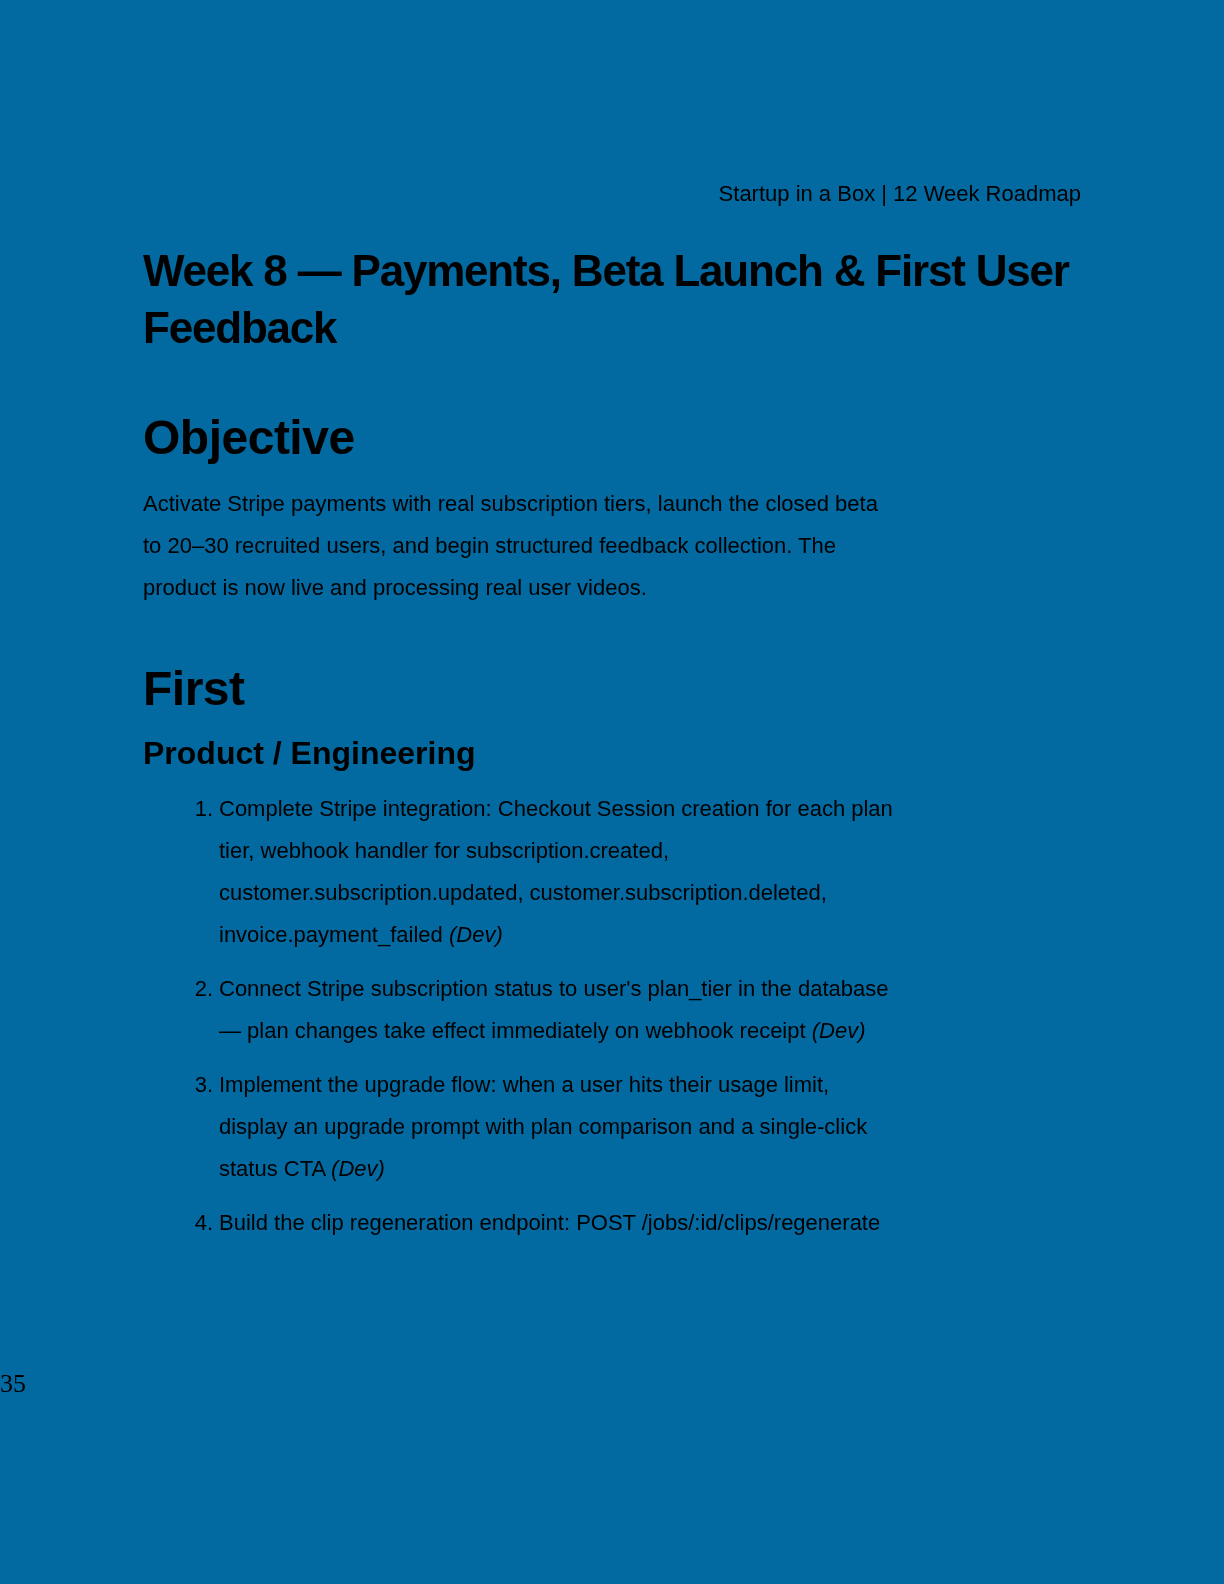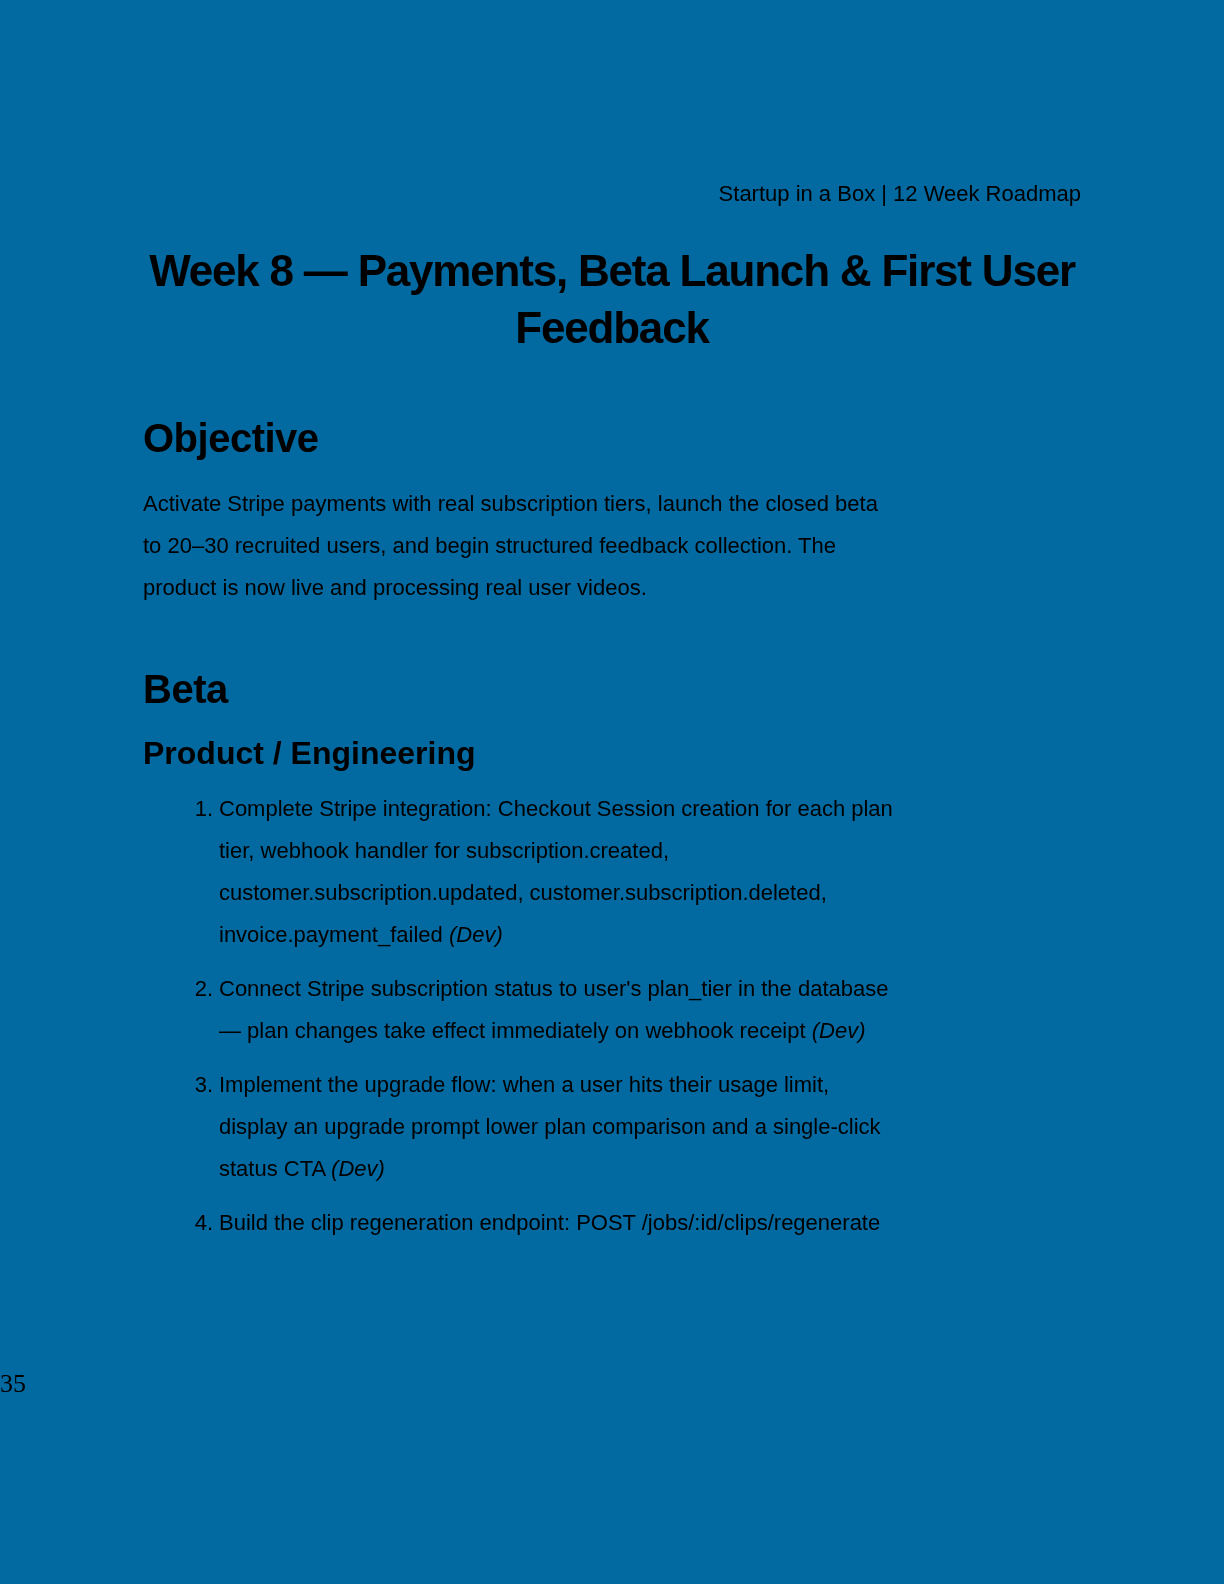--- a/index.html
+++ b/index.html
@@ -22,24 +22,23 @@
     line-height: 26px;
     text-align: right;
     color: #000000;
   }
   h1.doc-title {
     margin-top: 35px;
     font-size: 44px;
     line-height: 57px;
     font-weight: 700;
     letter-spacing: -1.2px;
-    text-align: center;
   }
   h2.section-heading {
-    font-size: 40px;
+    font-size: 48px;
     line-height: 52px;
     font-weight: 700;
     letter-spacing: -0.5px;
   }
   h2.objective-heading { margin-top: 56px; }
   h2.tasks-heading { margin-top: 54px; }
   .body-par {
     margin-top: 19px;
     font-size: 22px;
     line-height: 42px;
@@ -94,21 +93,21 @@
     <h1 class="doc-title"><span>Week 8 — Payments, Beta Launch &amp; First User</span><br><span>Feedback</span></h1>
 
     <h2 class="section-heading objective-heading">Objective</h2>
 
     <div class="body-par">
       <div>Activate Stripe payments with real subscription tiers, launch the closed beta</div>
       <div>to 20–30 recruited users, and begin structured feedback collection. The</div>
       <div>product is now live and processing real user videos.</div>
     </div>
 
-    <h2 class="section-heading tasks-heading">Beta</h2>
+    <h2 class="section-heading tasks-heading">First</h2>
 
     <h3 class="sub-heading">Product / Engineering</h3>
 
     <ol class="task-list">
 
       <li>
         <span class="li-num">1.</span>
         <div class="li-body">
           <div>Complete Stripe integration: Checkout Session creation for each plan</div>
           <div>tier, webhook handler for subscription.created,</div>
@@ -122,21 +121,21 @@
         <div class="li-body">
           <div>Connect Stripe subscription status to user's plan_tier in the database</div>
           <div><span>— plan changes take effect immediately on webhook receipt</span> <span class="dev-tag">(Dev)</span></div>
         </div>
       </li>
 
       <li>
         <span class="li-num">3.</span>
         <div class="li-body">
           <div>Implement the upgrade flow: when a user hits their usage limit,</div>
-          <div>display an upgrade prompt lower plan comparison and a single-click</div>
+          <div>display an upgrade prompt with plan comparison and a single-click</div>
           <div><span>status CTA</span> <span class="dev-tag">(Dev)</span></div>
         </div>
       </li>
 
       <li>
         <span class="li-num">4.</span>
         <div class="li-body">
           <div>Build the clip regeneration endpoint: POST /jobs/:id/clips/regenerate</div>
         </div>
       </li>

